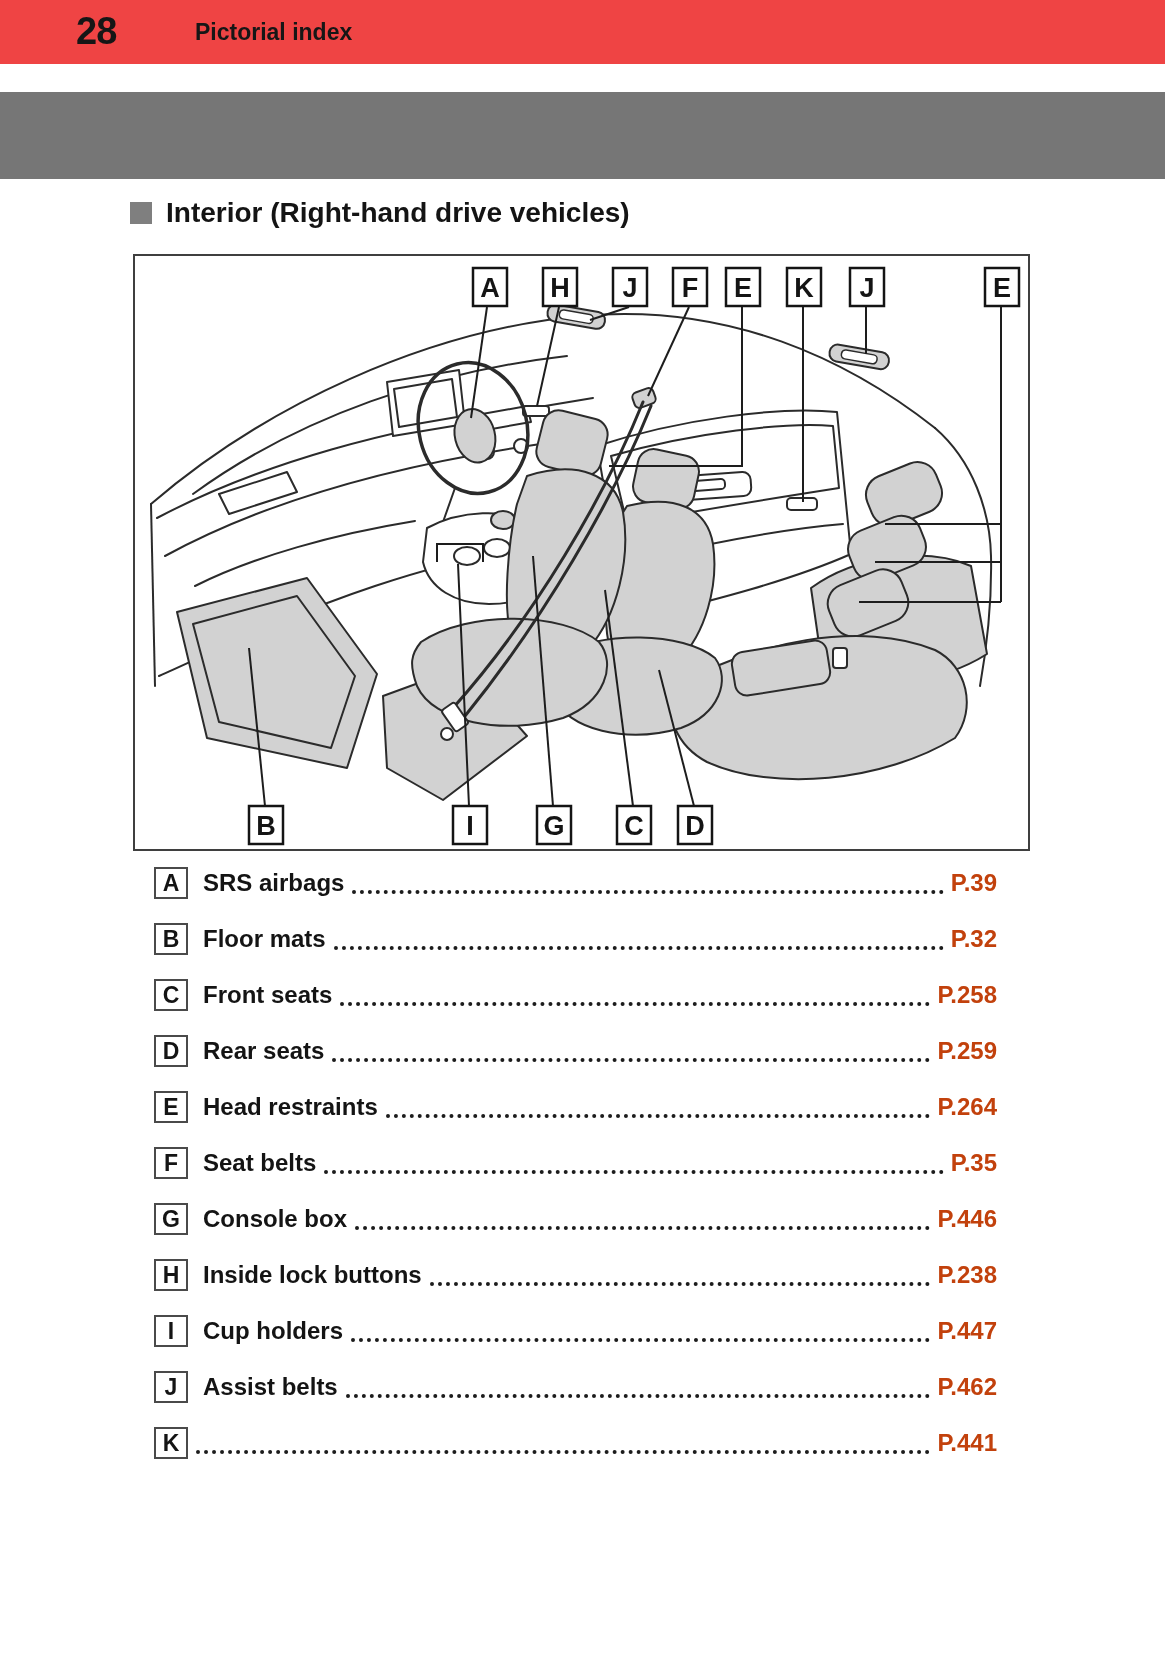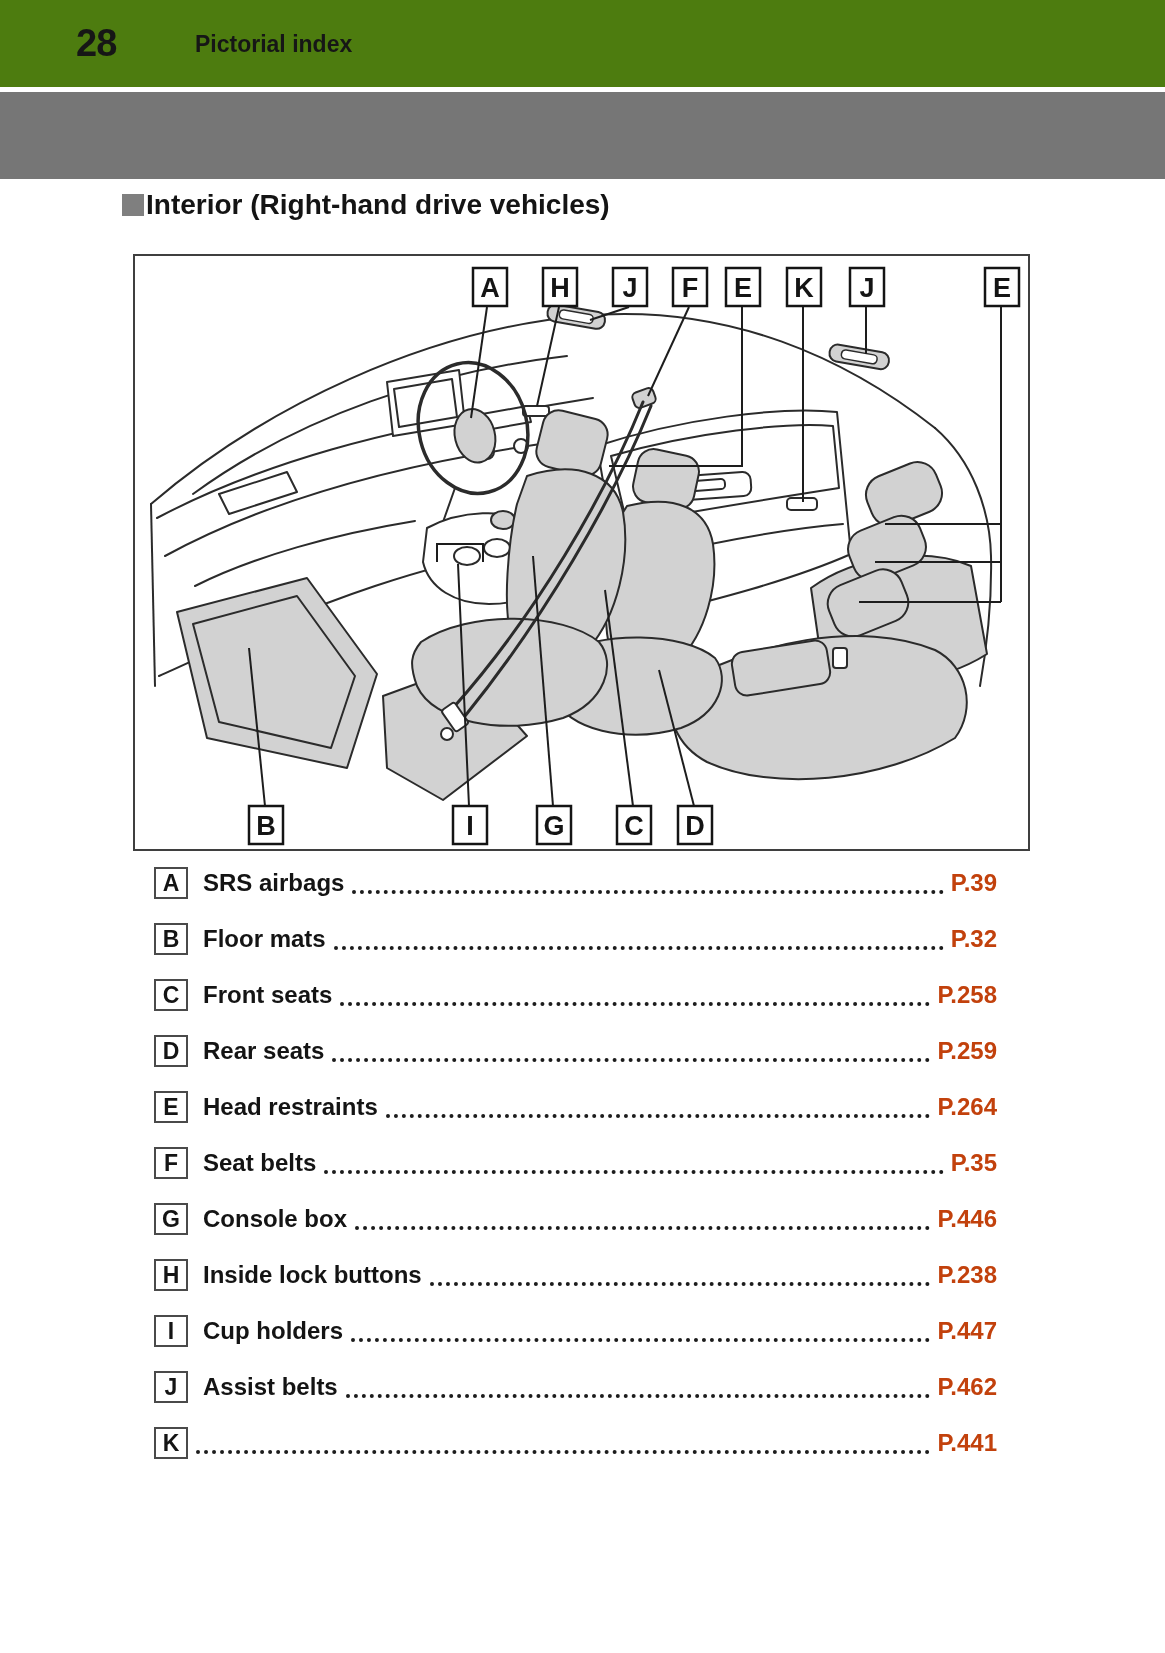--- a/index.html
+++ b/index.html
@@ -1,37 +1,37 @@
 <!DOCTYPE html>
 <html><head>
 <meta charset="utf-8">
 <style>
   html,body{margin:0;padding:0;}
   body{
     width:1165px;height:1653px;position:relative;background:#ffffff;
     font-family:"Liberation Sans",sans-serif;color:#111;overflow:hidden;
   }
   .page-header{
-    position:absolute;top:0;left:0;width:1165px;height:87px;background:#4d7c0f;
+    position:absolute;top:0;left:0;width:1165px;height:64px;background:#ef4444;
   }
   .page-num{
     position:absolute;left:76px;top:50%;transform:translateY(-52%);
     font-size:38px;font-weight:bold;letter-spacing:-1px;color:#161616;
   }
   .header-title{
     position:absolute;left:195px;top:50%;transform:translateY(-50%);
     font-size:23px;font-weight:bold;color:#161616;
   }
   .chapter-banner{
     position:absolute;top:92px;left:0;width:1165px;height:87px;background:#767676;
   }
   .section-title{
-    position:absolute;top:181px;left:114px;margin:8px;
+    position:absolute;top:181px;left:114px;margin:16px;
     font-size:28px;font-weight:bold;color:#141414;white-space:nowrap;
-    display:flex;align-items:center;
+    display:flex;align-items:center;gap:12px;
   }
   .section-bullet{
     display:inline-block;width:22px;height:22px;background:#7f7f7f;
     margin-right:2px;flex:0 0 auto;
   }
   .diagram-frame{
     position:absolute;left:133px;top:254px;width:897px;height:597px;
     border:2px solid #3f3f3f;box-sizing:border-box;background:#fff;
   }
   .diagram-frame svg{display:block;}

